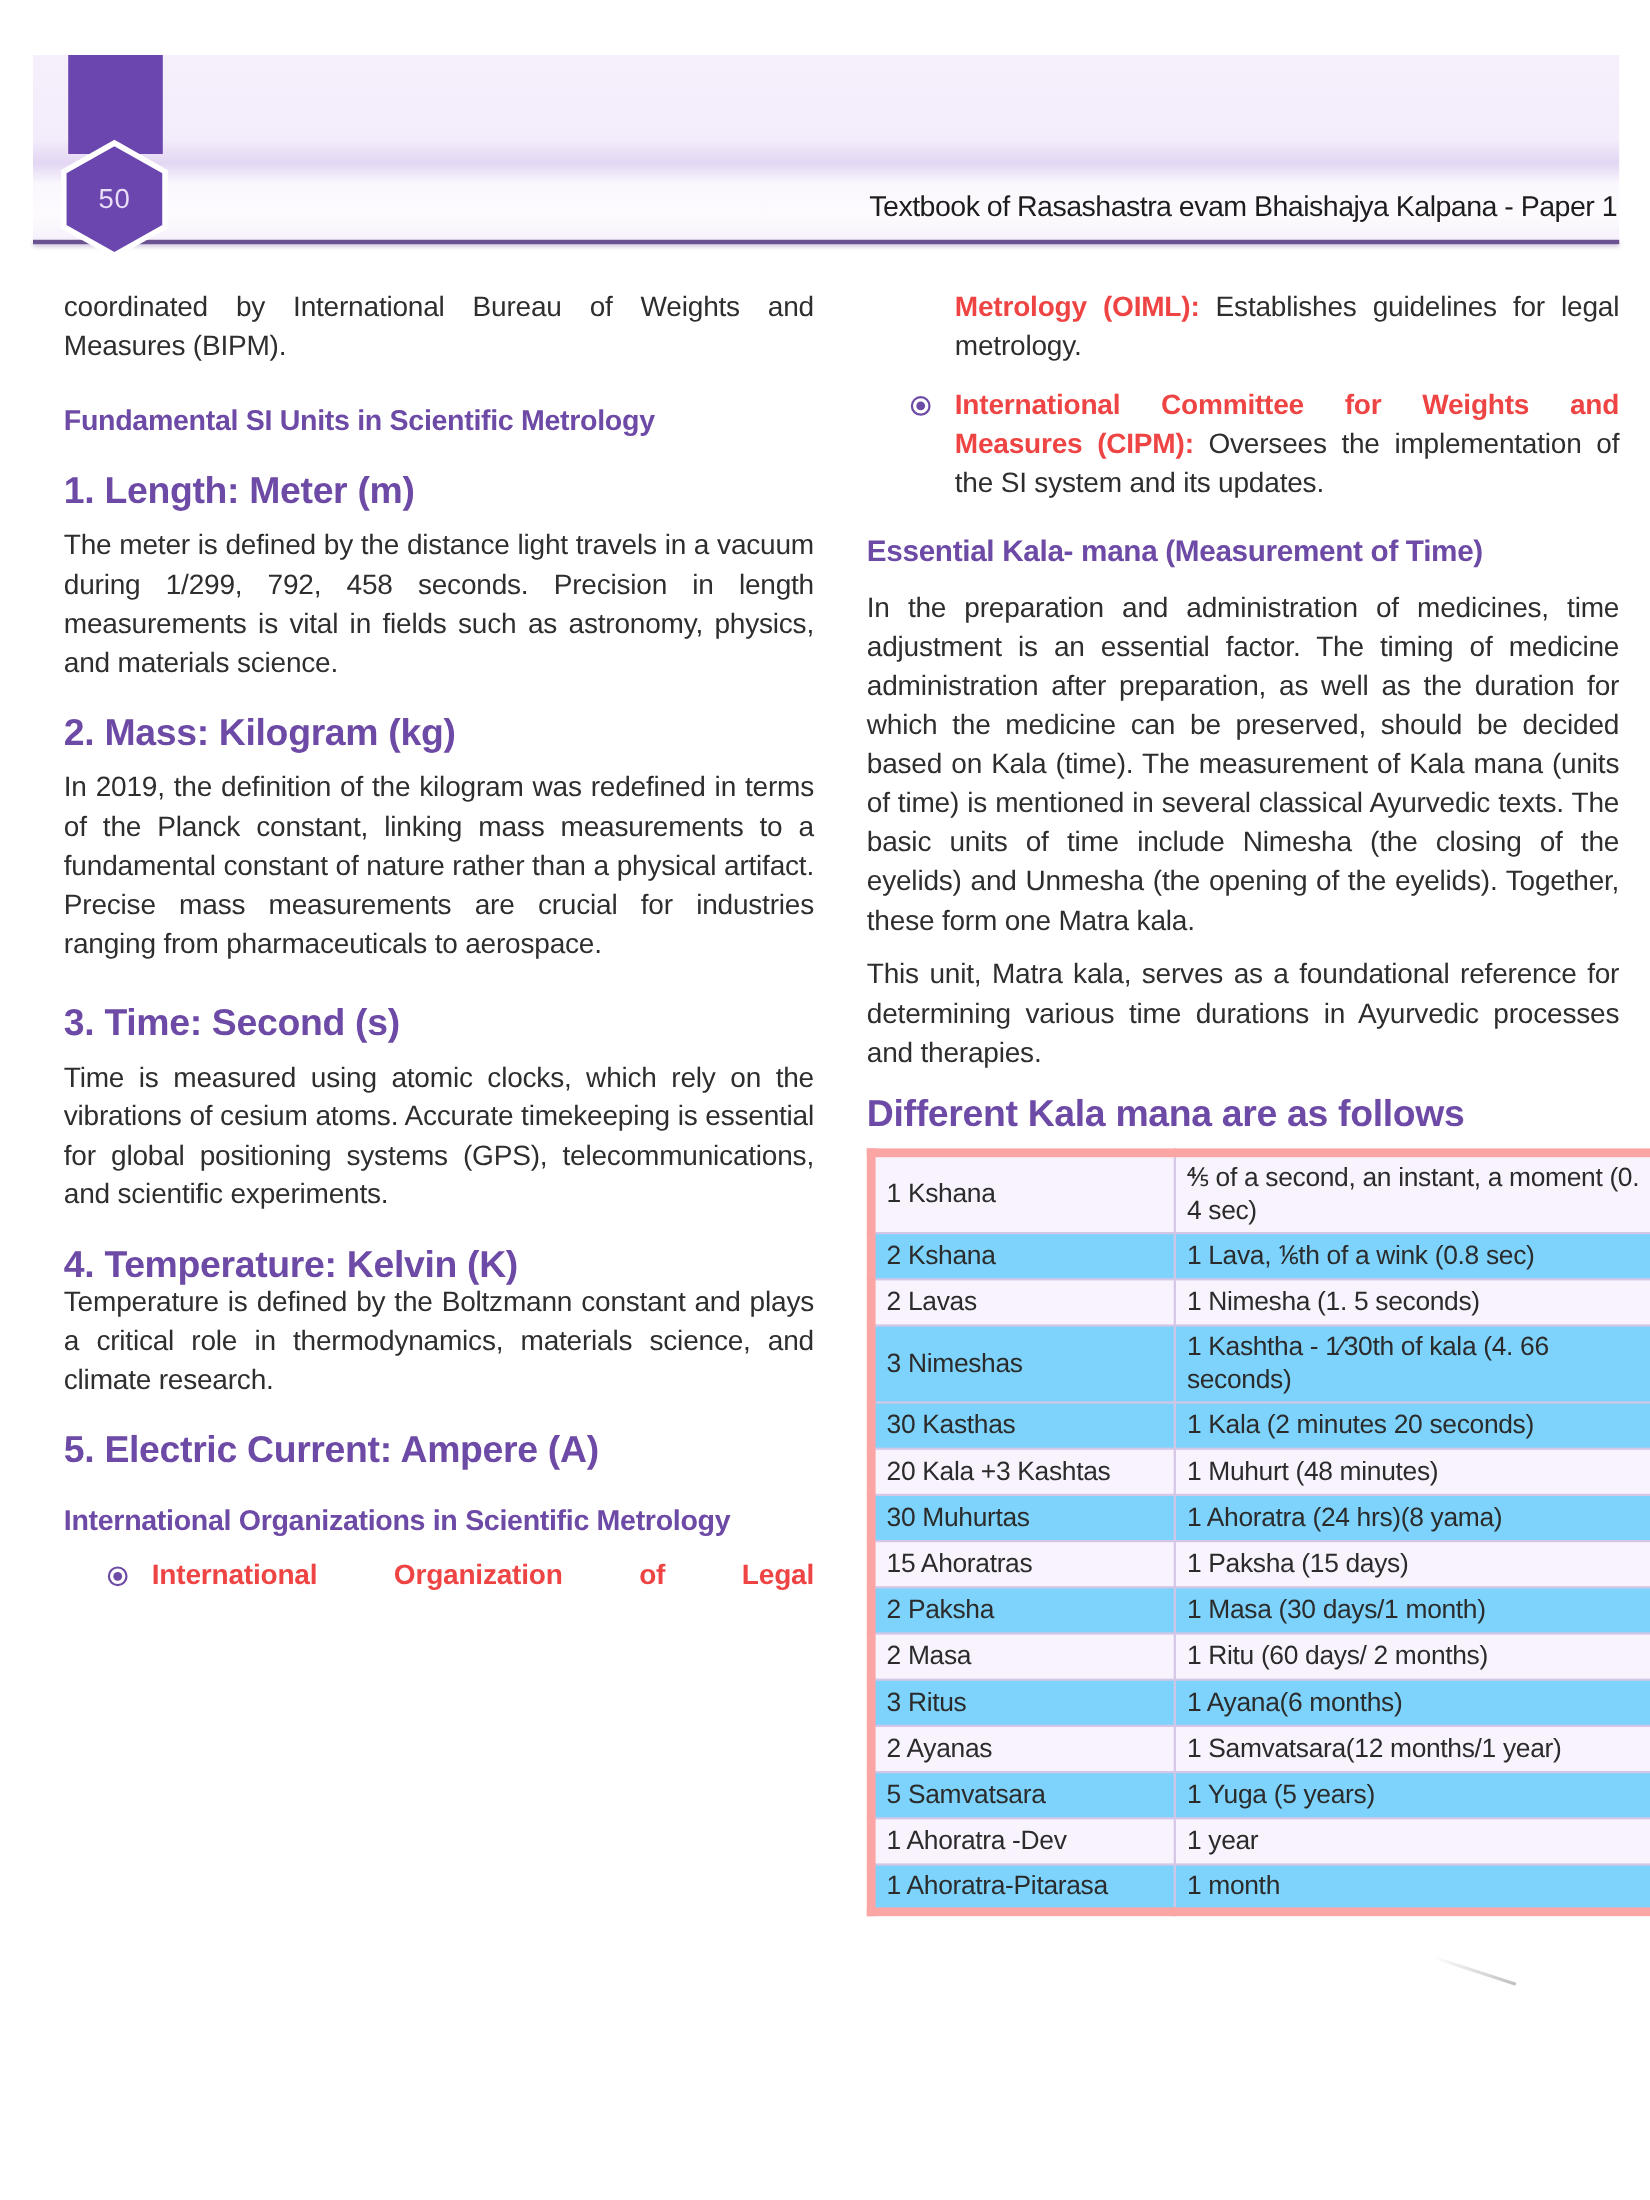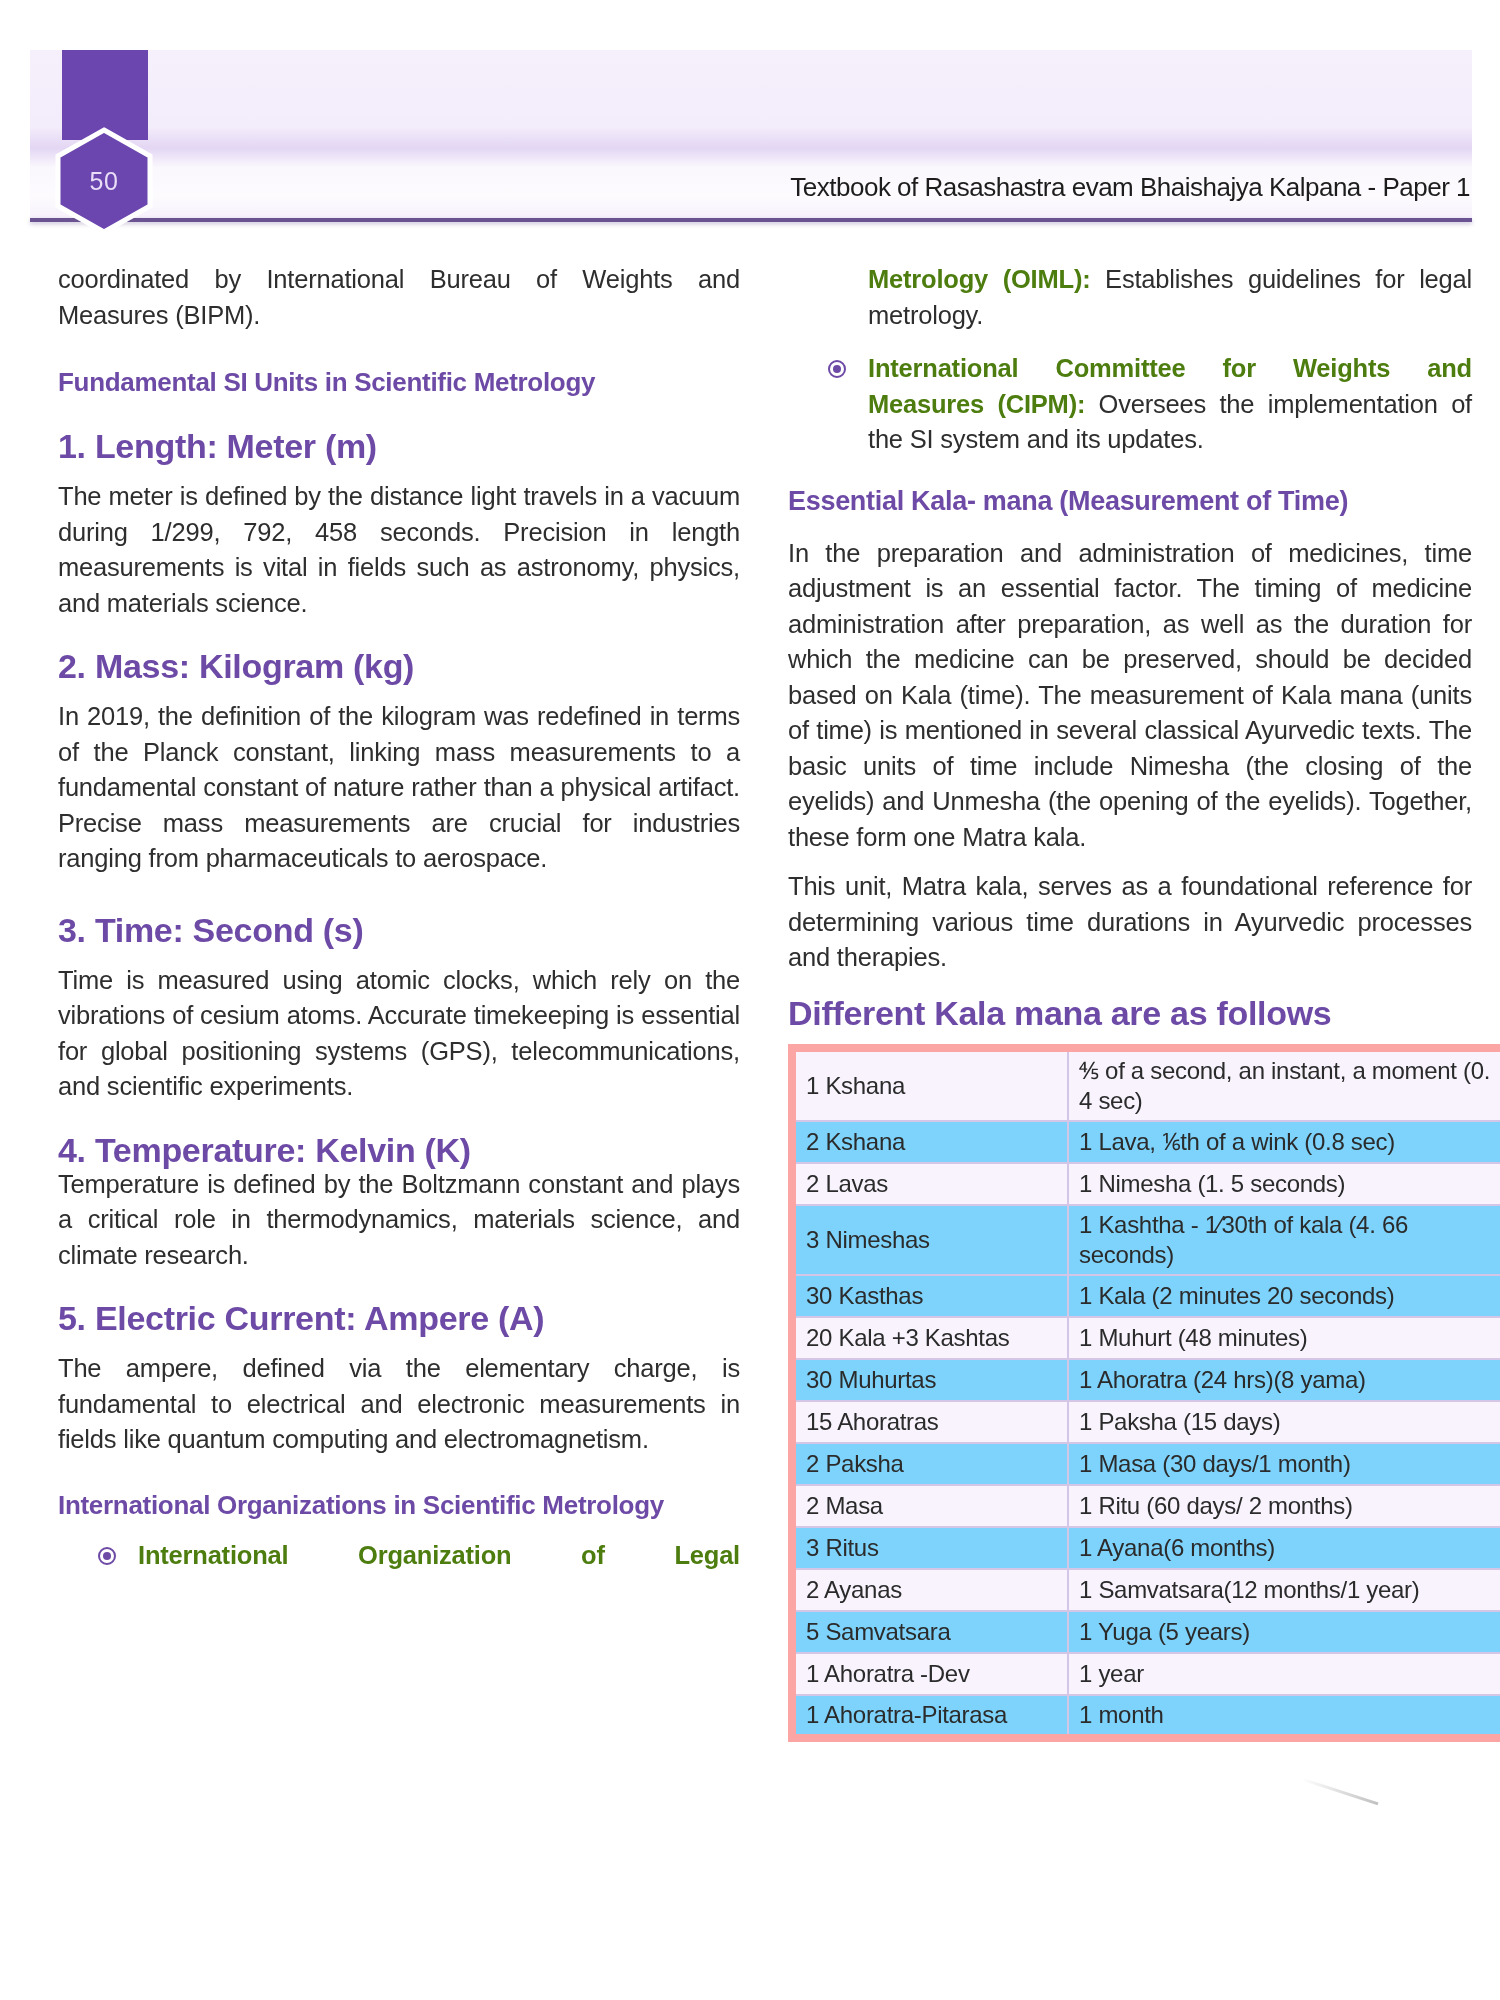--- a/index.html
+++ b/index.html
@@ -54,21 +54,21 @@
     .bullet-list { list-style: none; padding-left: 40px; }
     .bullet-item { position: relative; padding-left: 40px; }
     .bullet-icon {
       position: absolute; left: 0; top: 9px; width: 18px; height: 18px;
       border: 2px solid #6d4aa6; border-radius: 50%;
     }
     .bullet-icon::after {
       content: ""; position: absolute; left: 3px; top: 3px; width: 8px; height: 8px;
       background: #6d4aa6; border-radius: 50%;
     }
-    .org-name { font-weight: bold; color: #4d7c0f; }
+    .org-name { font-weight: bold; color: #ef4444; }
 
     
     .kala-table {
       width: 736px; border-collapse: collapse;
       font-family: "Liberation Sans", sans-serif; font-size: 24px; color: #2b2b2b;
       border: 8px solid #fca5a5;
     }
     .kala-table td {
       border: 2px solid #d3c6e6; padding: 4px 10px; line-height: 30px; vertical-align: middle;
       letter-spacing: -0.3px;
@@ -119,21 +119,20 @@
     <p class="body" style="margin-top:16px;">Time is measured using atomic clocks, which rely on the vibrations of cesium atoms. Accurate timekeeping is essential for global positioning systems (GPS), telecommunications, and scientific experiments.</p>
   </div>
 
   <div>
     <h3 class="sub" style="margin-top:28px;">4. Temperature: Kelvin (K)</h3>
     <p class="body" style="">Temperature is defined by the Boltzmann constant and plays a critical role in thermodynamics, materials science, and climate research.</p>
   </div>
 
   <div>
     <h3 class="sub" style="margin-top:28px;">5. Electric Current: Ampere (A)</h3>
-    <p class="body" style="margin-top:16px;">The ampere, defined via the elementary charge, is fundamental to electrical and electronic measurements in fields like quantum computing and electromagnetism.</p>
   </div>
 
   <h2 class="section" style="margin-top:30px;">International Organizations in Scientific Metrology</h2>
 
   <ul class="bullet-list" style="margin-top:16px;">
     <li class="bullet-item" style="margin-top:16px;">
       <span class="bullet-icon"></span>
       <p class="body" style="text-align-last: justify;">
         <span class="org-name">International Organization of Legal</span>
       </p>

